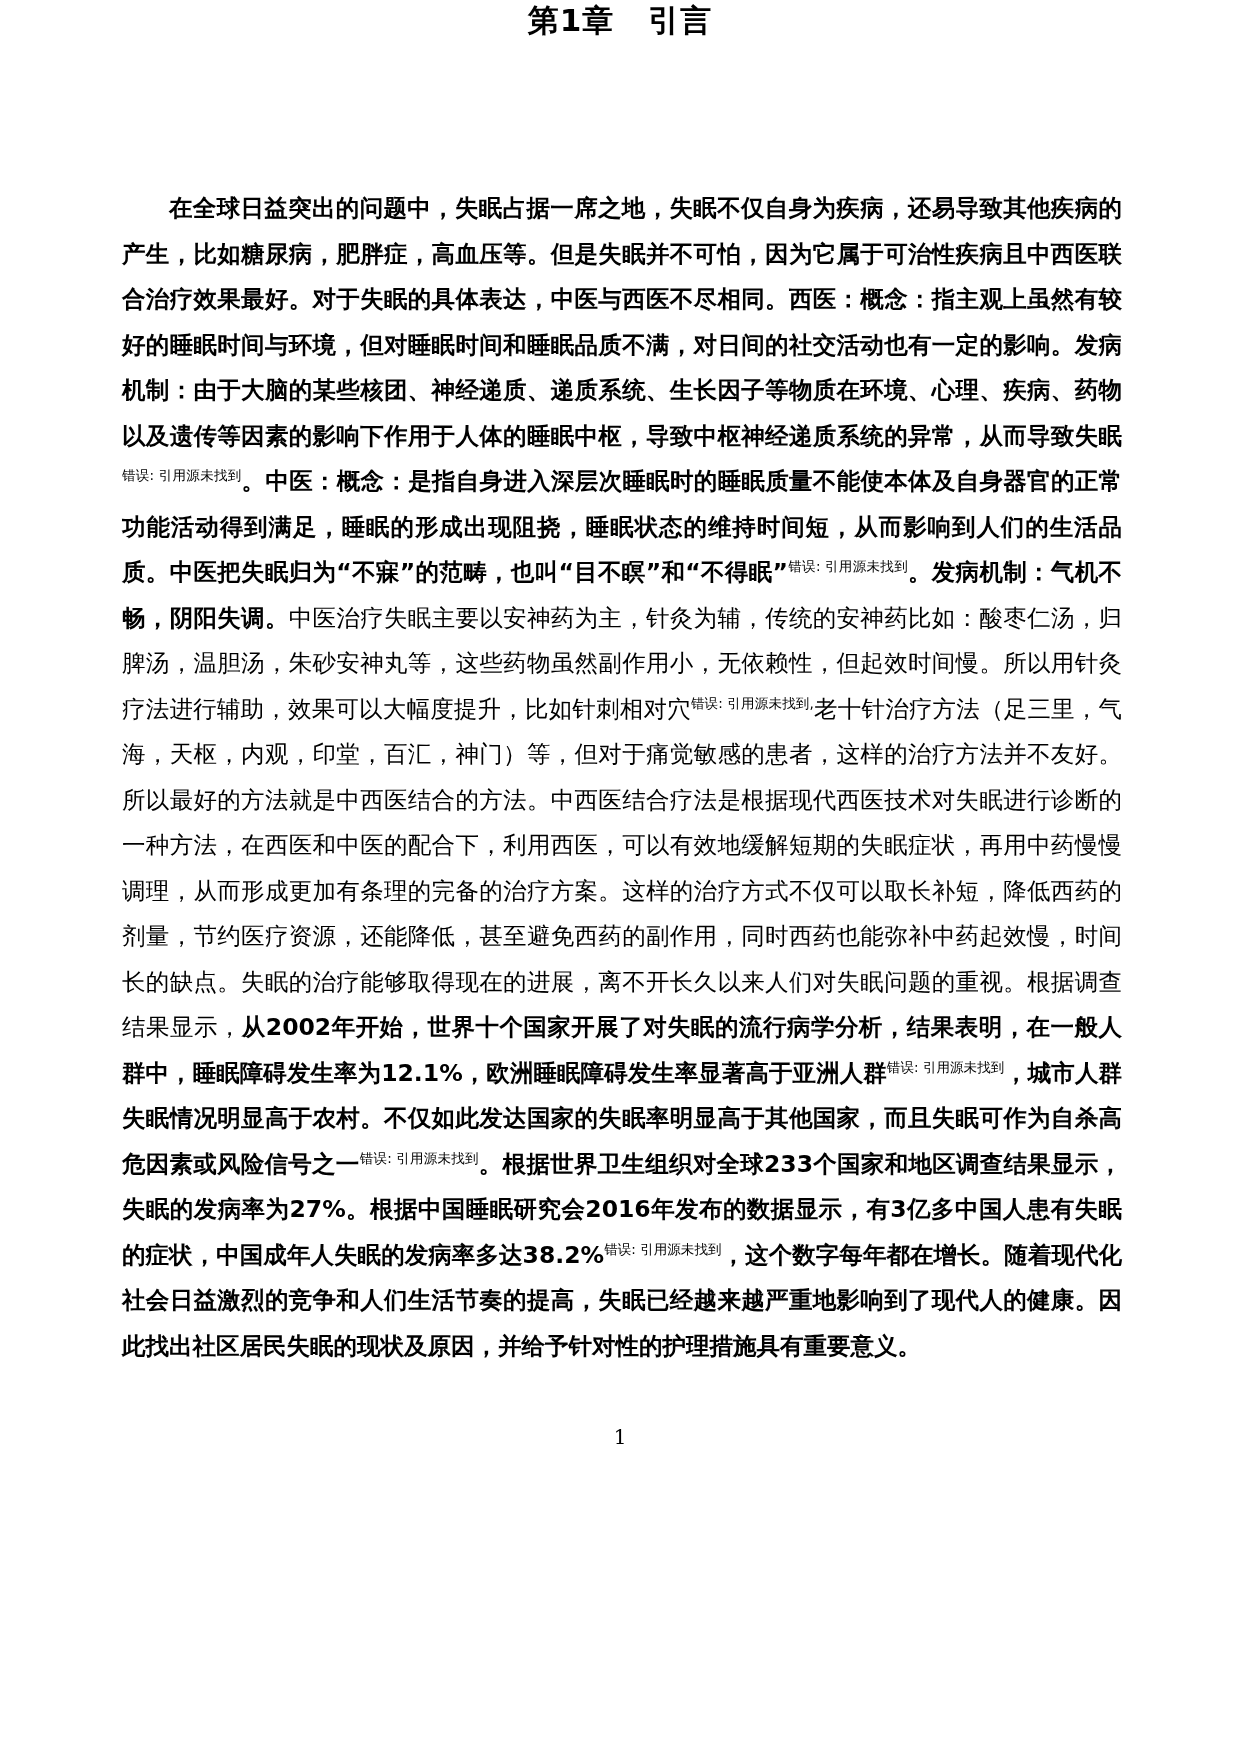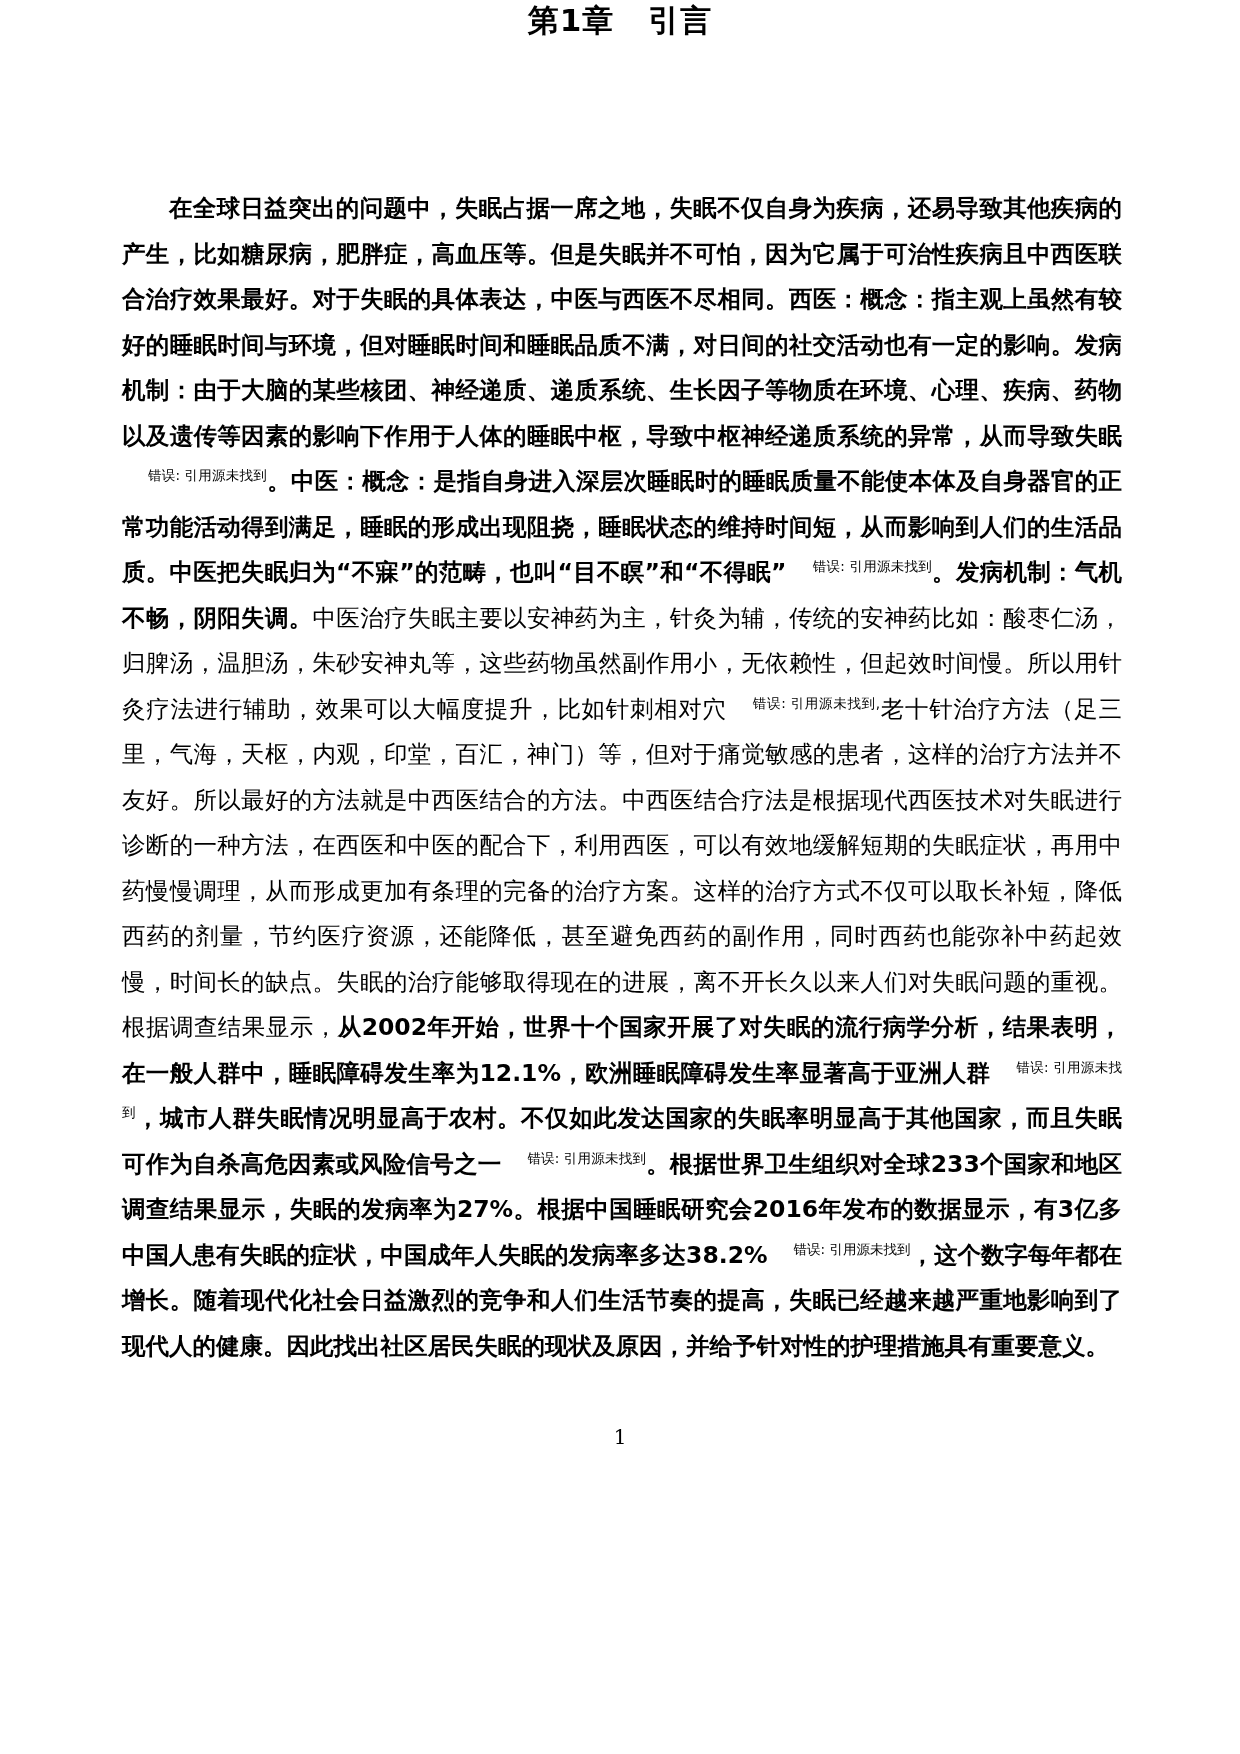--- a/index.html
+++ b/index.html
@@ -55,21 +55,20 @@
     font-family: "DejaVu Serif", "Liberation Serif", serif;
   }
   .errref {
     font-size: 13.5px;
     font-weight: normal;
     font-family: "DejaVu Sans", "Liberation Sans", sans-serif;
     vertical-align: super;
     line-height: 0;
     letter-spacing: 0;
     color: #000000;
-    margin-left: 26px;
   }
   .pagenum {
     position: absolute;
     left: 0;
     right: 0;
     top: 1425px;
     text-align: center;
     font-size: 20px;
     font-family: "DejaVu Serif", "Liberation Serif", serif;
   }

